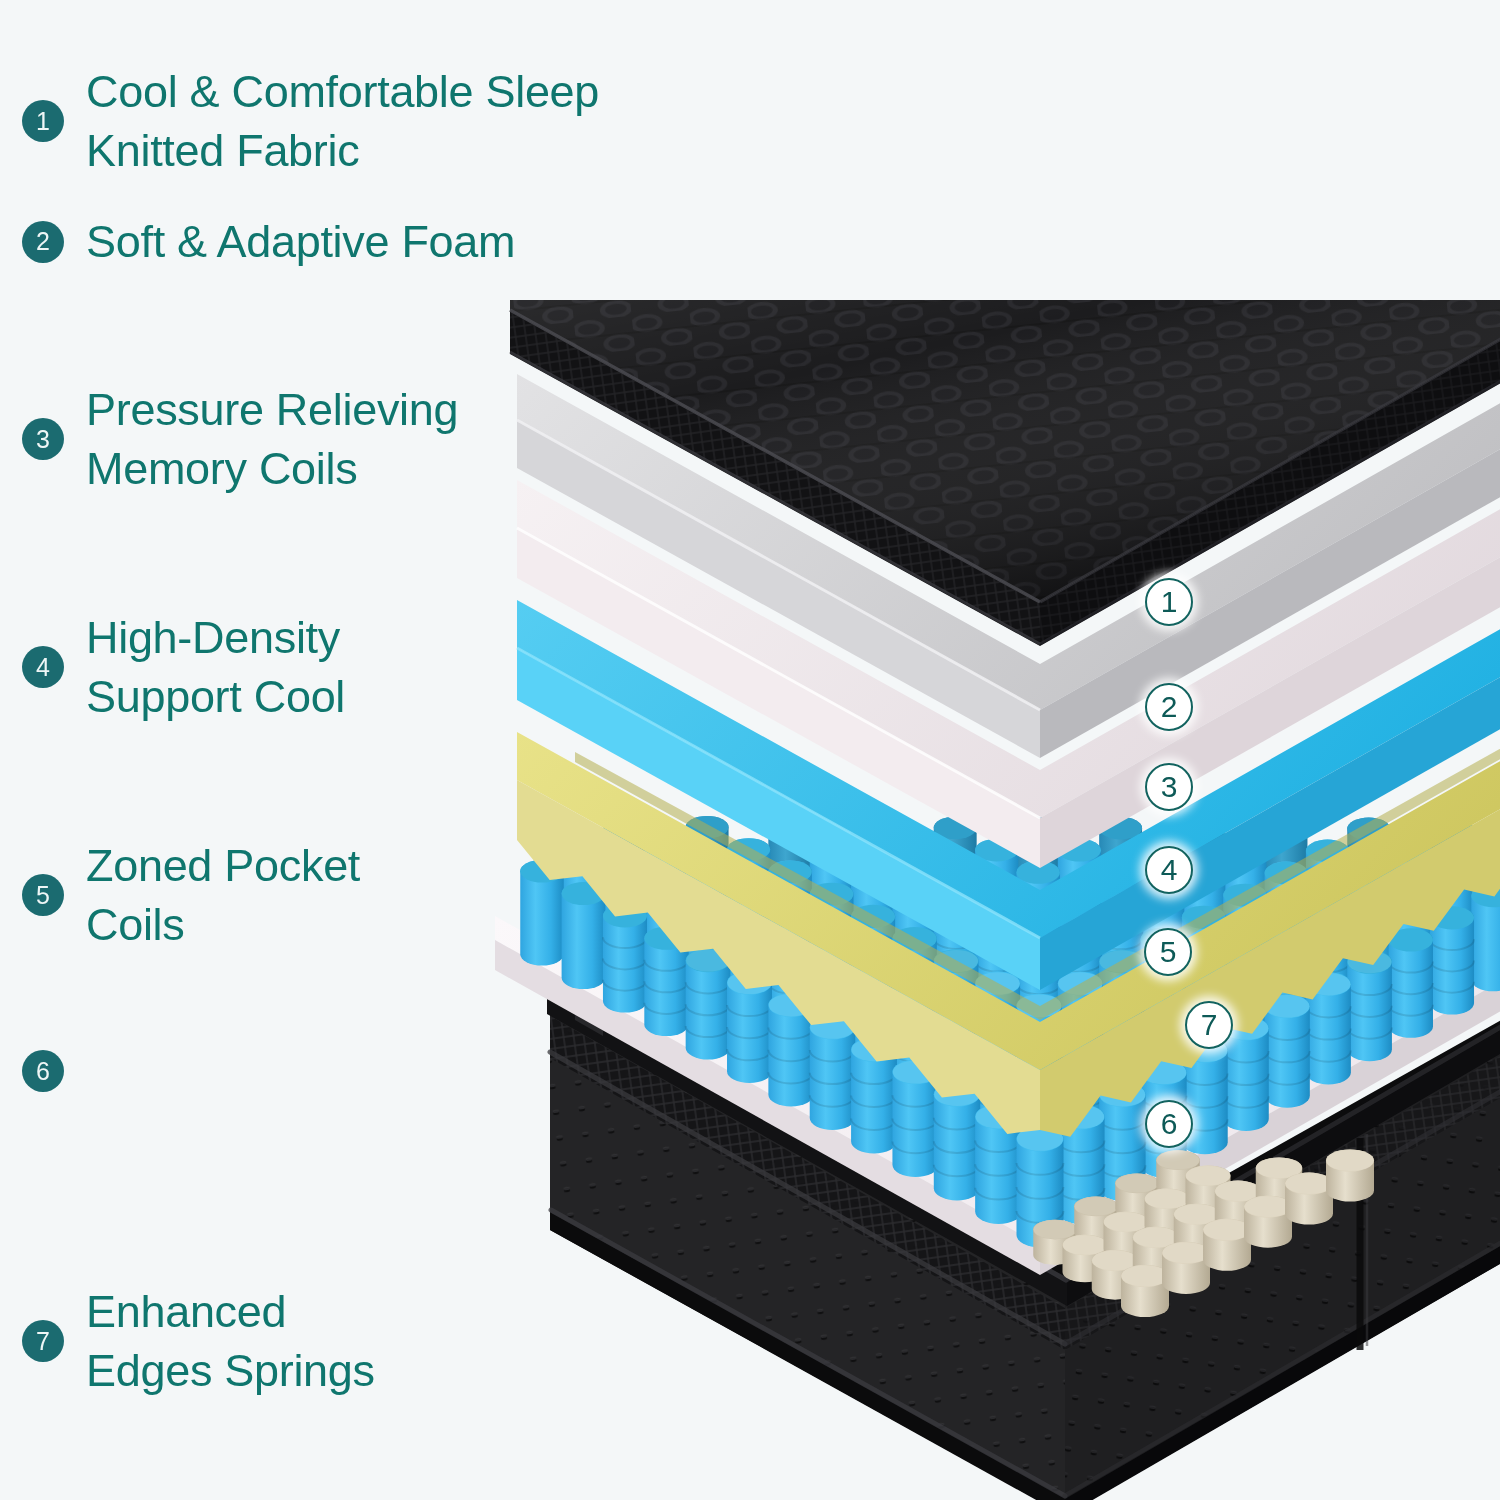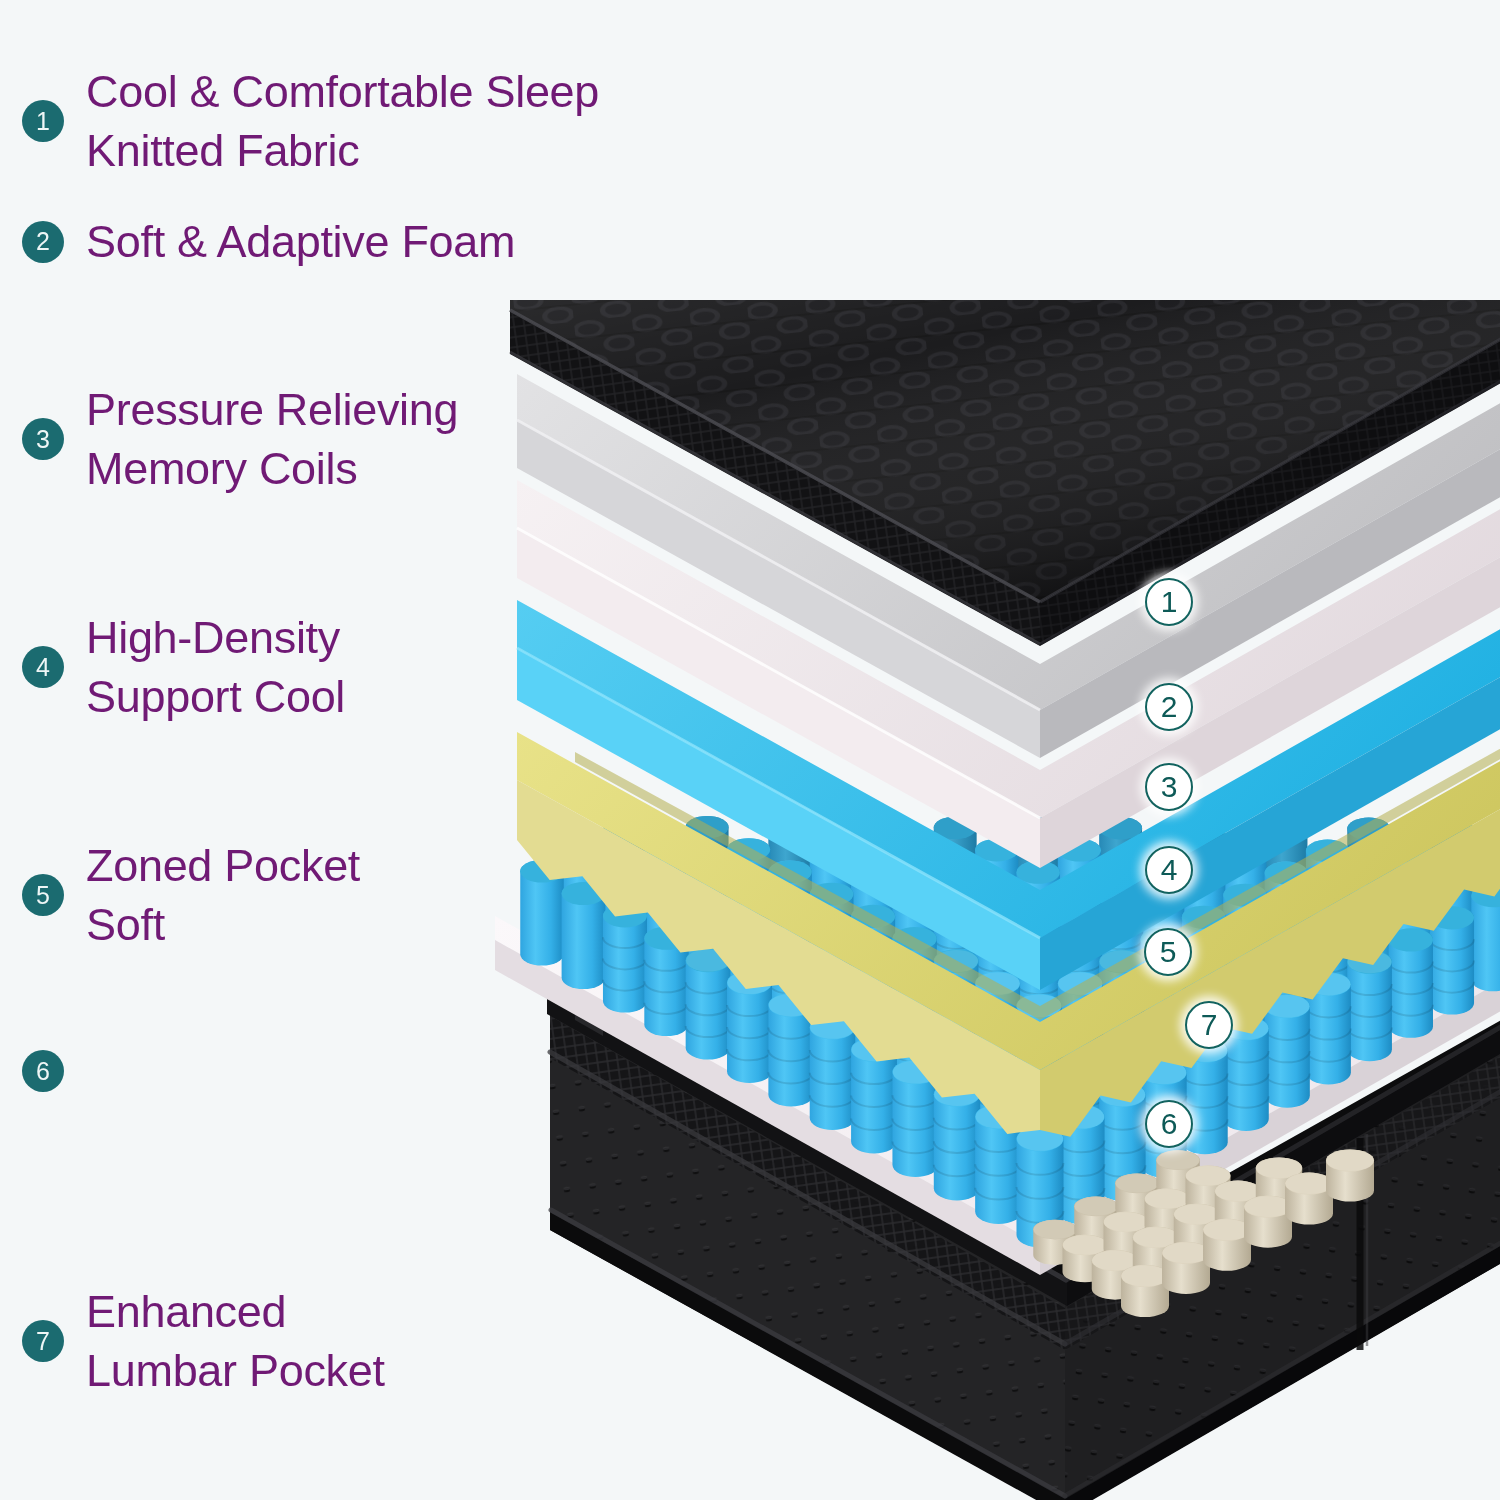--- a/index.html
+++ b/index.html
@@ -22,21 +22,21 @@
     background:#1b6b70;
     color:#eef6f6;
     display:flex;align-items:center;justify-content:center;
     font-size:25px;font-weight:400;line-height:1;
     letter-spacing:0;
     font-family:"Liberation Sans","DejaVu Sans",sans-serif;
   }
   .feature-label{
     margin-left:22px;
     font-size:45px;
-    color:#701a75;
+    color:#0f766e;
     line-height:1.32;
     font-weight:400;
     white-space:pre-line;
     letter-spacing:-0.3px;
   }
 
   
   #mattress{
     position:absolute;
     left:455px;top:300px;
@@ -82,31 +82,31 @@
 
     <div class="feature-row" style="top:608px;">
       <div class="badge">4</div>
       <div class="feature-label">High-Density
 Support Cool</div>
     </div>
 
     <div class="feature-row" style="top:836px;">
       <div class="badge">5</div>
       <div class="feature-label">Zoned Pocket
-Soft</div>
+Coils</div>
     </div>
 
     <div class="feature-row" style="top:1050px;">
       <div class="badge">6</div>
     </div>
 
     <div class="feature-row" style="top:1282px;">
       <div class="badge">7</div>
       <div class="feature-label">Enhanced
-Lumbar Pocket</div>
+Edges Springs</div>
     </div>
 
   </div>
 
   <div id="mattress">
   <svg width="1100" height="1220" viewBox="0 0 1100 1220" xmlns="http://www.w3.org/2000/svg">
     <defs>
 
       <pattern id="quilt" width="58" height="34" patternUnits="userSpaceOnUse" patternTransform="rotate(-6)">
         <rect width="58" height="34" fill="#151517"></rect>

